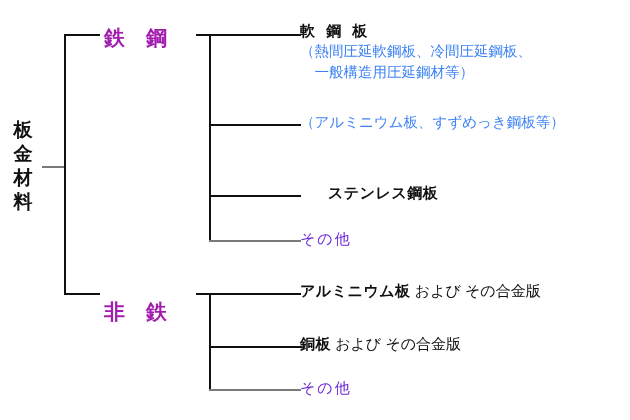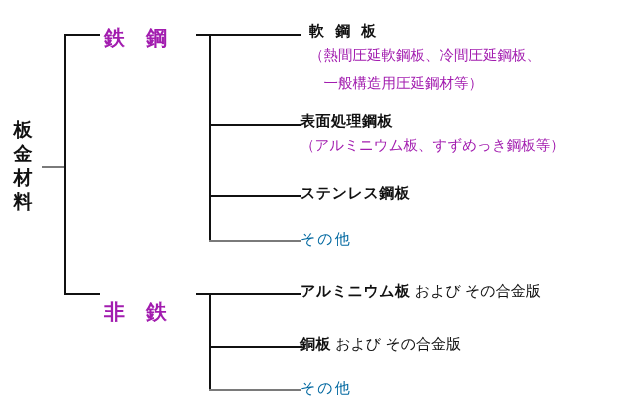--- a/index.html
+++ b/index.html
@@ -71,26 +71,26 @@
   .leaf .hd.sp {
     letter-spacing: 3.5px;
   }
   .leaf .tail {
     font-weight: normal;
   }
   .leaf .sub {
     display: block;
     font-weight: normal;
     font-size: 14.5px;
-    line-height: 28px;
-    color: #a21caf;
+    line-height: 21px;
+    color: #3b82f6;
     white-space: pre;
   }
   .leaf.muted {
-    color: #0369a1;
+    color: #6d28d9;
     font-weight: normal;
     letter-spacing: 2px;
   }
 </style>
 </head>
 <body>
 
 <div id="canvas">
 
   <div class="root-label">
@@ -107,32 +107,31 @@
   <div class="ln h" style="left:64px; top:34px; width:36px;"></div>
   <div class="node1" style="left:104px; top:24px;">鉄　鋼</div>
   <div class="ln h" style="left:196px; top:34px; width:105px;"></div>
 
   <div class="ln v" style="left:209px; top:34px; height:208px;"></div>
 
   <div class="ln h" style="left:209px; top:124px; width:92px;"></div>
   <div class="ln h" style="left:209px; top:195px; width:92px;"></div>
   <div class="ln h gray" style="left:209px; top:240px; width:92px;"></div>
 
-  <div class="leaf" style="top:22px;margin-left:9px;">
+  <div class="leaf" style="top:22px;">
     <span class="hd sp">軟 鋼 板</span>
     <span class="sub">（熱間圧延軟鋼板、冷間圧延鋼板、
 　一般構造用圧延鋼材等）</span>
   </div>
 
   <div class="leaf" style="top:112px;">
-    <span class="hd">表面処理鋼板</span>
     <span class="sub">（アルミニウム板、すずめっき鋼板等）</span>
   </div>
 
-  <div class="leaf" style="top:184px;">
+  <div class="leaf" style="top:184px;margin-left:28px;">
     <span class="hd">ステンレス鋼板</span>
   </div>
 
   <div class="leaf muted" style="top:230px;">
     <span>その他</span>
   </div>
 
   <div class="ln h" style="left:64px; top:293px; width:36px;"></div>
   <div class="node1" style="left:104px; top:298px;">非　鉄</div>
   <div class="ln h" style="left:196px; top:293px; width:105px;"></div>

